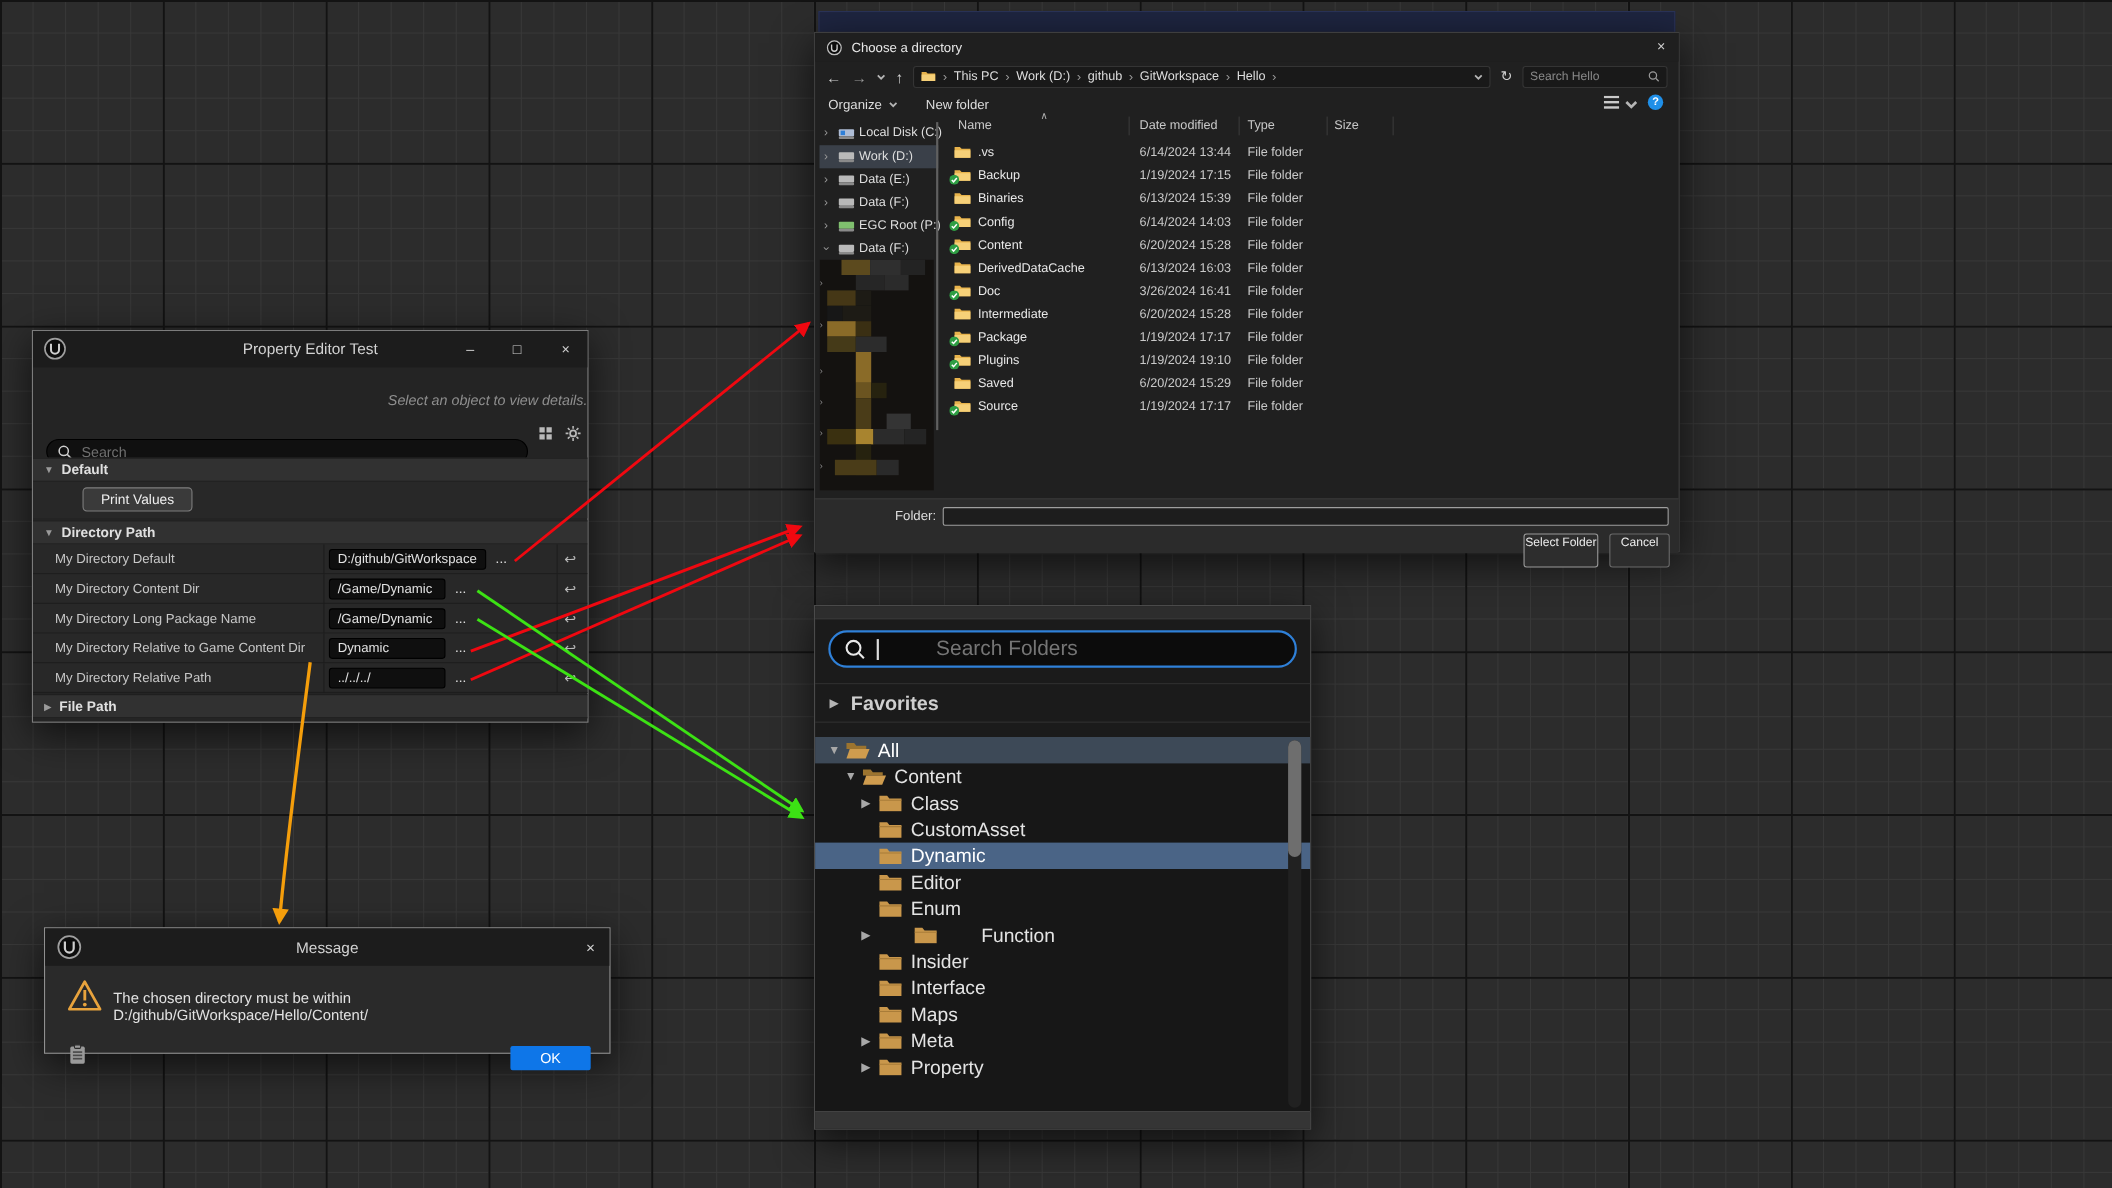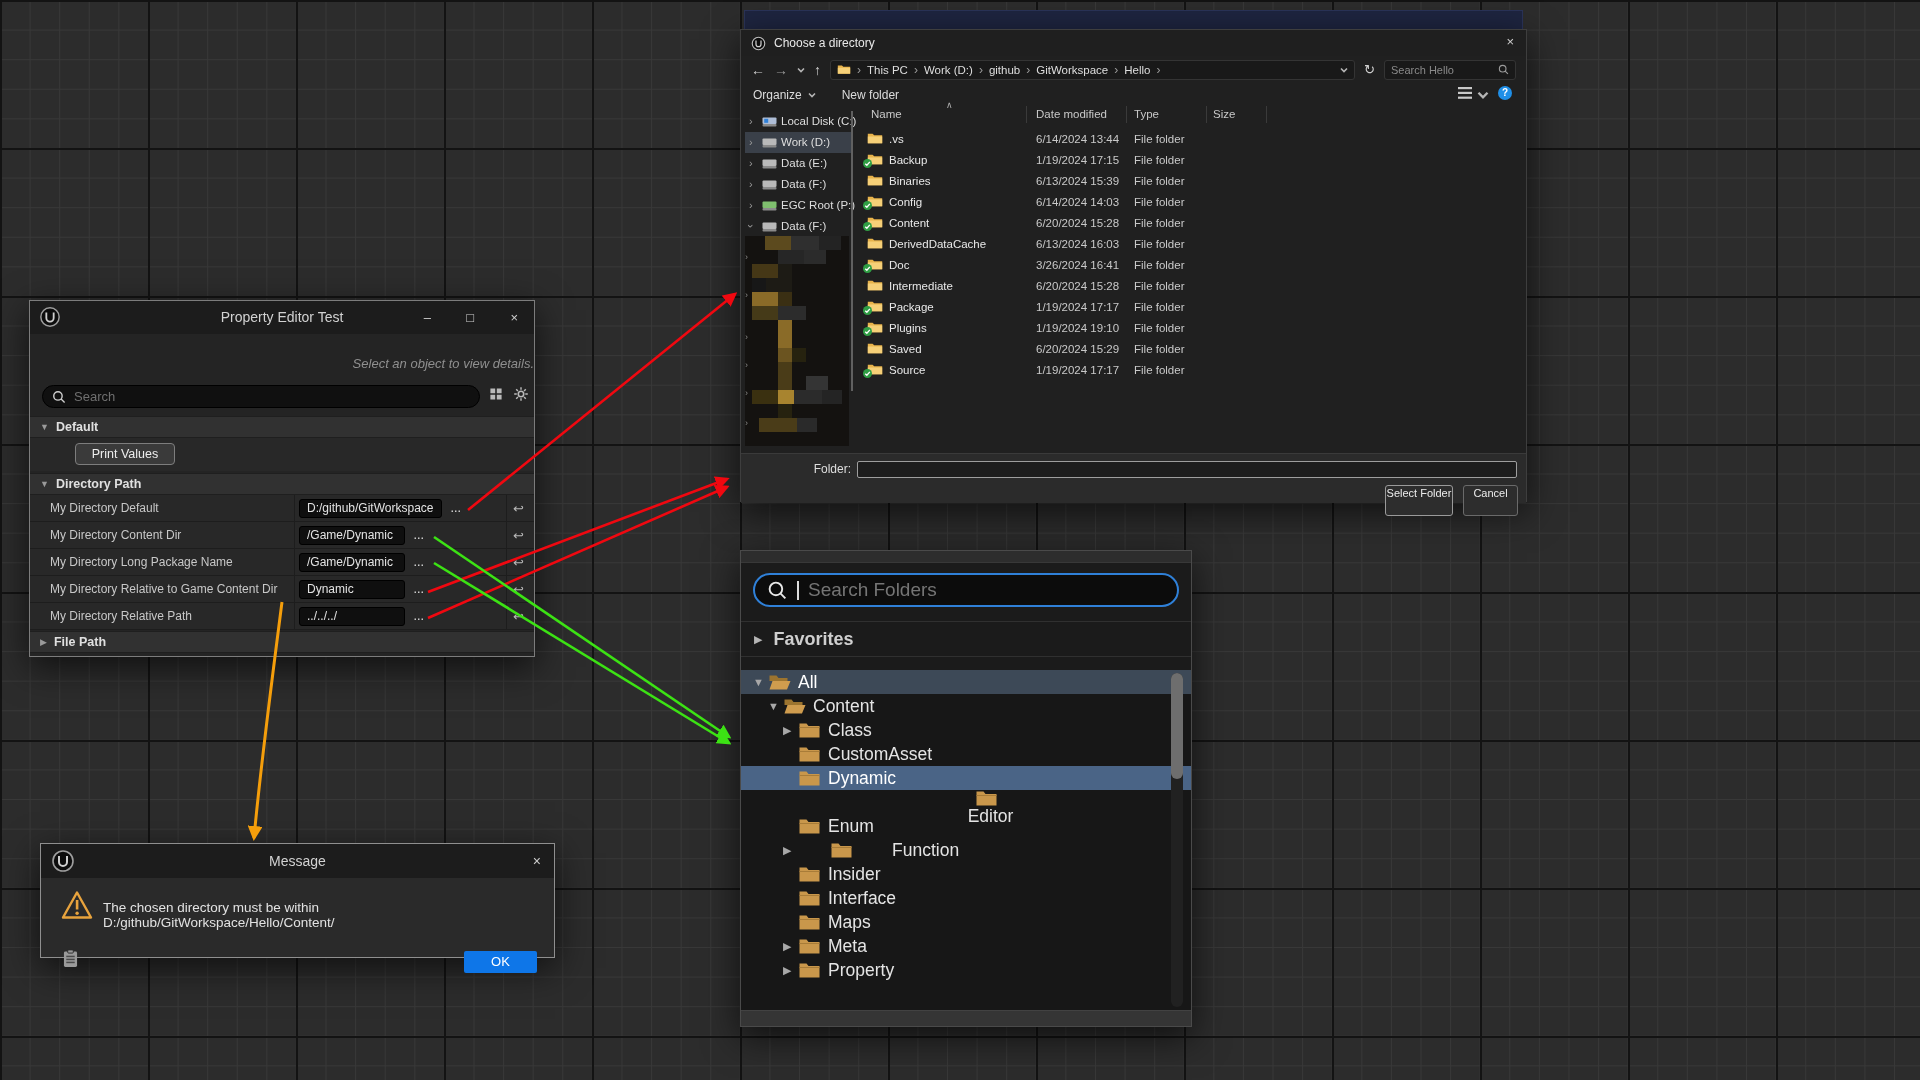--- a/index.html
+++ b/index.html
@@ -77,21 +77,21 @@
   
   #pe{left:29px;top:300px;width:506px;height:357px;background:#242424;border:1px solid #7c7c7c;color:#cfcfcf;}
   #pe .titlebar{position:absolute;left:0;top:0;right:0;height:33px;background:#1c1c1c;}
   #pe .uelogo{position:absolute;left:9px;top:5px;}
   #pe .t{position:absolute;left:0;right:0;top:0;text-align:center;line-height:33px;font-size:14px;color:#d2d2d2;}
   #pe .wbtn{position:absolute;top:0;line-height:33px;font-size:13px;color:#cfcfcf;}
   #pe .wbtn.min{right:103px;}
   #pe .wbtn.max{right:60px;}
   #pe .wbtn.cls{right:16px;}
   #pe .hint{position:absolute;left:0;right:0;top:55px;text-align:right;font-size:13px;font-style:italic;color:#8f8f8f;}
-  #pe .searchbar{position:absolute;left:12px;top:84px;width:438px;height:23px;background:#101010;border:1px solid #000;border-radius:12px;display:flex;align-items:center;padding:0 9px;gap:8px;}
+  #pe .searchbar{position:absolute;left:12px;top:98px;width:438px;height:23px;background:#101010;border:1px solid #000;border-radius:12px;display:flex;align-items:center;padding:0 9px;gap:8px;}
   #pe .searchbar .ph{font-size:13px;color:#6f6f6f;}
   #pe .sideicon{position:absolute;top:85px;color:#b9b9b9;}
   #pe .gridic{left:458px;}
   #pe .gearic{left:483px;}
   .pe-sec{position:absolute;left:0;width:504px;height:22px;background:#313131;border-top:1px solid #1f1f1f;border-bottom:1px solid #1f1f1f;display:flex;align-items:center;gap:7px;padding-left:10px;}
   .pe-sec .tri{font-size:9px;color:#9a9a9a;}
   .pe-sec .st{font-size:12.5px;font-weight:bold;color:#e0e0e0;}
   #pe .printrow{position:absolute;left:0;top:137px;width:504px;height:33px;background:#282828;}
   #pe .printbtn{position:absolute;left:45px;top:5px;width:100px;height:22px;background:#3a3a3a;border:1px solid #7d7d7d;border-radius:4px;font-size:12.5px;color:#ededed;text-align:center;line-height:20px;}
   #pe .rows{position:absolute;left:0;top:194px;width:504px;}
@@ -103,21 +103,21 @@
   .pe-row .vbox{width:106px;height:19px;background:#0f0f0f;border:1px solid #000;border-radius:3px;font-size:12px;color:#e3e3e3;padding-left:7px;line-height:17px;white-space:nowrap;overflow:hidden;}
   .pe-row .vbox.wide{width:143px;}
   .pe-row .dots{font-size:9px;font-weight:bold;letter-spacing:1px;color:#dcdcdc;}
   .pe-row .reset{position:absolute;left:483px;line-height:27px;font-size:13px;color:#b9b9b9;}
 
   
   #fp{left:740px;top:550px;width:452px;height:477px;background:#1b1b1b;border:1px solid #4a4a4a;color:#e4e4e4;}
   #fp .topstrip{position:absolute;left:0;top:0;right:0;height:12px;background:#2d2d2d;border-bottom:1px solid #383838;}
   #fp .searchbar{position:absolute;left:12px;top:22px;width:426px;height:34px;background:#0c0c0c;border:2px solid #2f80d8;border-radius:17px;display:flex;align-items:center;padding:0 12px;gap:9px;}
   #fp .caret{width:2px;height:19px;background:#dcdcdc;}
-  #fp .searchbar .ph{font-size:19px;color:#757575;}
+  #fp .searchbar .ph{font-size:19px;color:#757575;margin-left:43px;}
   #fp .fav{position:absolute;left:0;top:70px;right:0;height:36px;border-top:1px solid #303030;border-bottom:1px solid #303030;display:flex;align-items:center;padding-left:13px;gap:11px;}
   #fp .fav .tri{font-size:11px;color:#b5b5b5;}
   #fp .fav .ft{font-size:18px;font-weight:bold;color:#cfcfcf;}
   #fp .tree{position:absolute;left:0;top:119px;right:0;height:341px;background:#171717;}
   .fp-row{position:relative;height:24px;display:flex;align-items:center;}
   .fp-row.hl{background:#3d4957;}
   .fp-row.selected{background:#4a6486;}
   .fp-row .tree-arrow{width:16px;font-size:11px;color:#a8a8a8;text-align:left;}
   .fp-row .tree-arrow::before{content:"";}
   .fp-row .tree-arrow.arr-open::before{content:"▼";}
@@ -761,21 +761,21 @@
           <span class="ficon">
             <svg class="f-closed" width="21" height="16" viewBox="0 0 21 16">
               <path d="M0.5 1.5 h7 l2 2.5 h11 v11.5 h-20 z" fill="#c9974b"></path>
               <path d="M0.5 5.5 h20" stroke="#a87c38" stroke-width="1"></path>
             </svg>
 
           </span>
           <span class="lbl">Dynamic</span>
         </div>
 
-        <div class="fp-row" style="padding-left: 42px; flex-direction: column;">
+        <div class="fp-row" style="padding-left: 42px;">
           <span class="tree-arrow"></span>
           <span class="ficon">
             <svg class="f-closed" width="21" height="16" viewBox="0 0 21 16">
               <path d="M0.5 1.5 h7 l2 2.5 h11 v11.5 h-20 z" fill="#c9974b"></path>
               <path d="M0.5 5.5 h20" stroke="#a87c38" stroke-width="1"></path>
             </svg>
 
           </span>
           <span class="lbl">Editor</span>
         </div>

